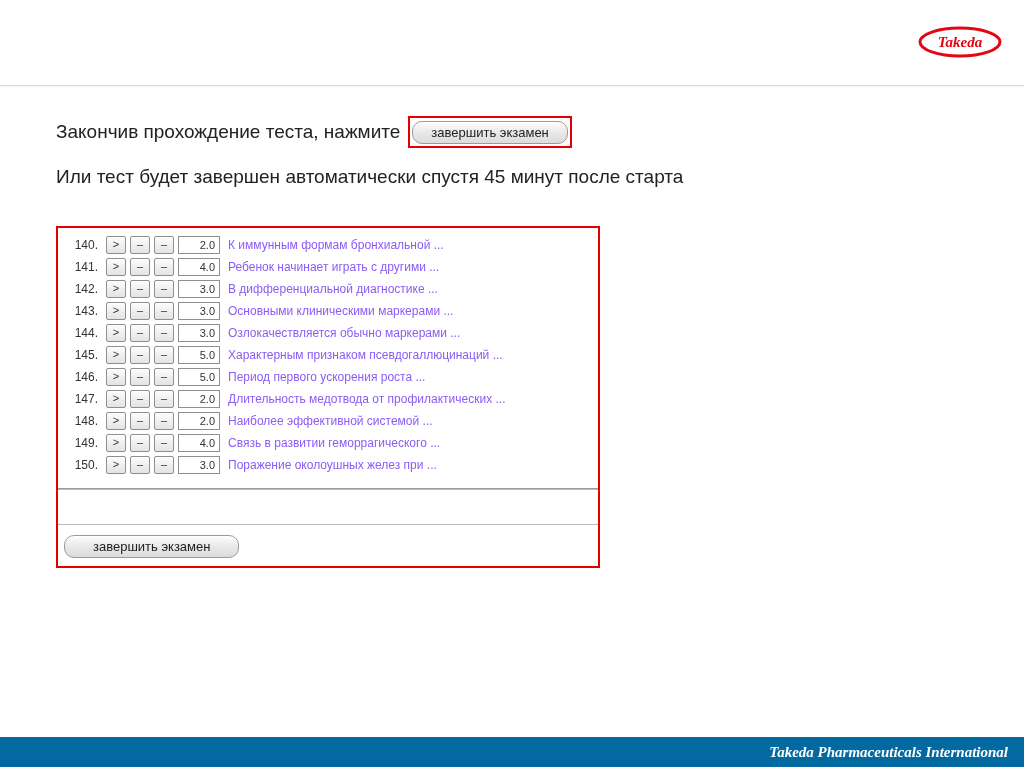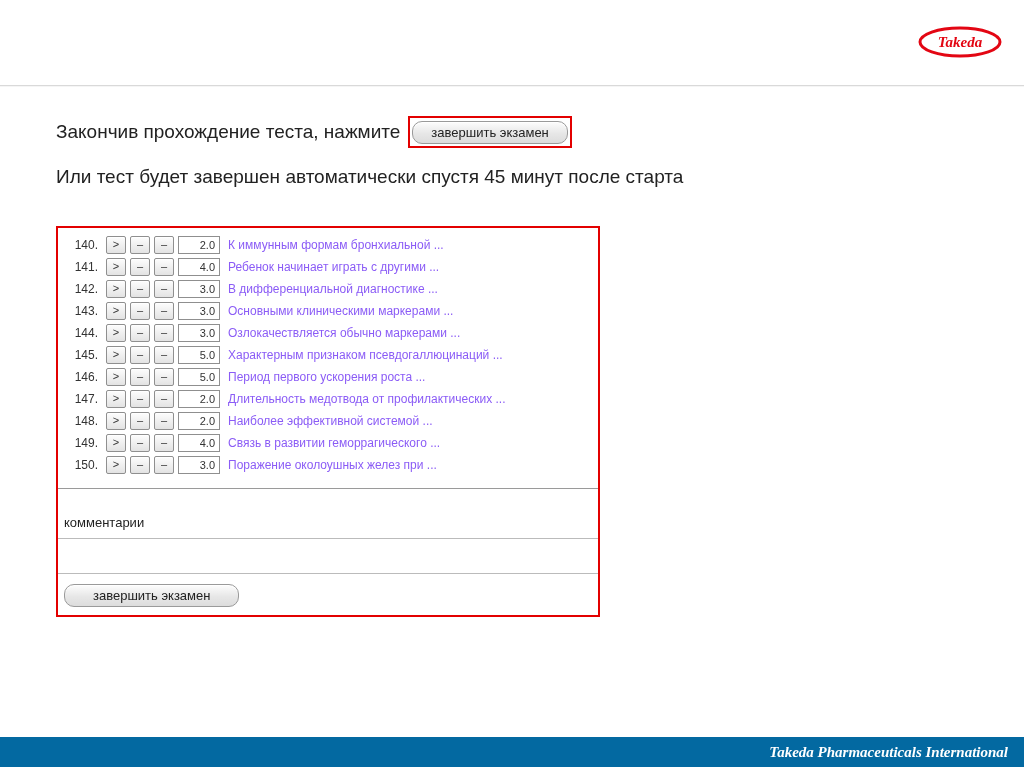--- a/index.html
+++ b/index.html
@@ -271,21 +271,20 @@
           <div class="q-num">150.</div>
           <div class="mini-btn">&gt;</div>
           <div class="mini-btn">–</div>
           <div class="mini-btn">–</div>
           <div class="score-box">3.0</div>
           <div class="q-text">Поражение околоушных желез при ...</div>
         </div>
       </div>
 
     <div class="panel-sep"></div>
-    <div class="comments-label">комментарии</div>
     <div class="comments-area"></div>
     <div class="panel-footer">
       <span class="btn" style="padding:3px 28px;">завершить экзамен</span>
     </div>
   </div>
 
 </div>
 
 <div class="bottom-bar">
   <span class="bottom-text">Takeda Pharmaceuticals International</span>

